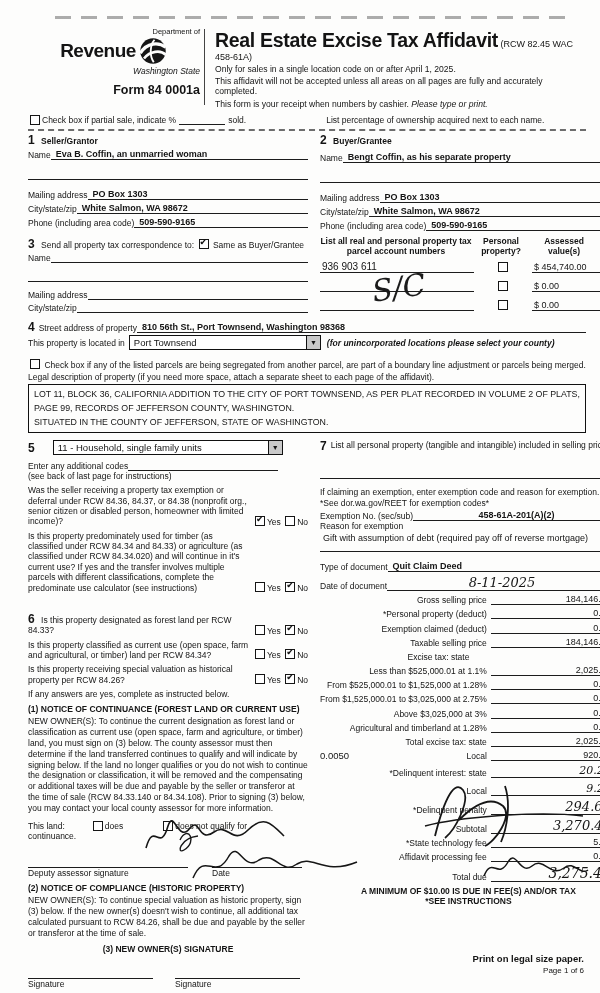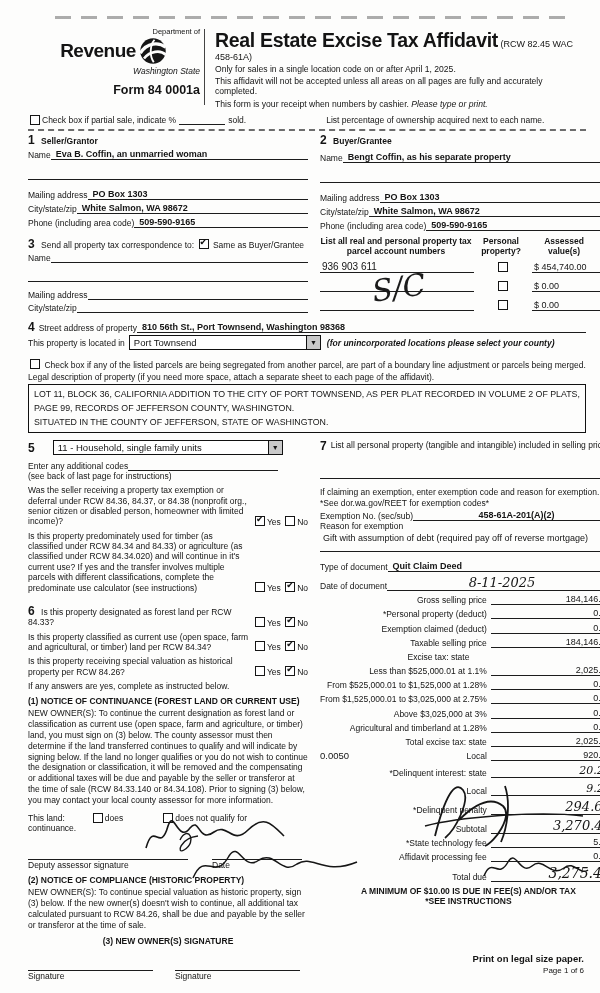--- a/index.html
+++ b/index.html
@@ -259,21 +259,21 @@
         </div>
       </div>
       <div class="q">
         <div class="qt">Is this property predominately used for timber (as classified under RCW 84.34 and 84.33) or agriculture (as classified under RCW 84.34.020) and will continue in it's current use? If yes and the transfer involves multiple parcels with different classifications, complete the predominate use calculator (see instructions)</div>
         <div class="yn">
           <span class="cb"></span><span>Yes</span>
           <span class="cb checked"></span><span>No</span>
         </div>
       </div>
 
-      <div class="q" style="margin-top:12px">
+      <div class="q" style="margin-top:20px">
         <div class="qt"><span class="sn">6</span>
           <span>Is this property designated as forest land per RCW 84.33?</span></div>
         <div class="yn">
           <span class="cb"></span><span>Yes</span>
           <span class="cb checked"></span><span>No</span>
         </div>
       </div>
       <div class="q">
         <div class="qt">Is this property classified as current use (open space, farm and agricultural, or timber) land per RCW 84.34?</div>
         <div class="yn">

